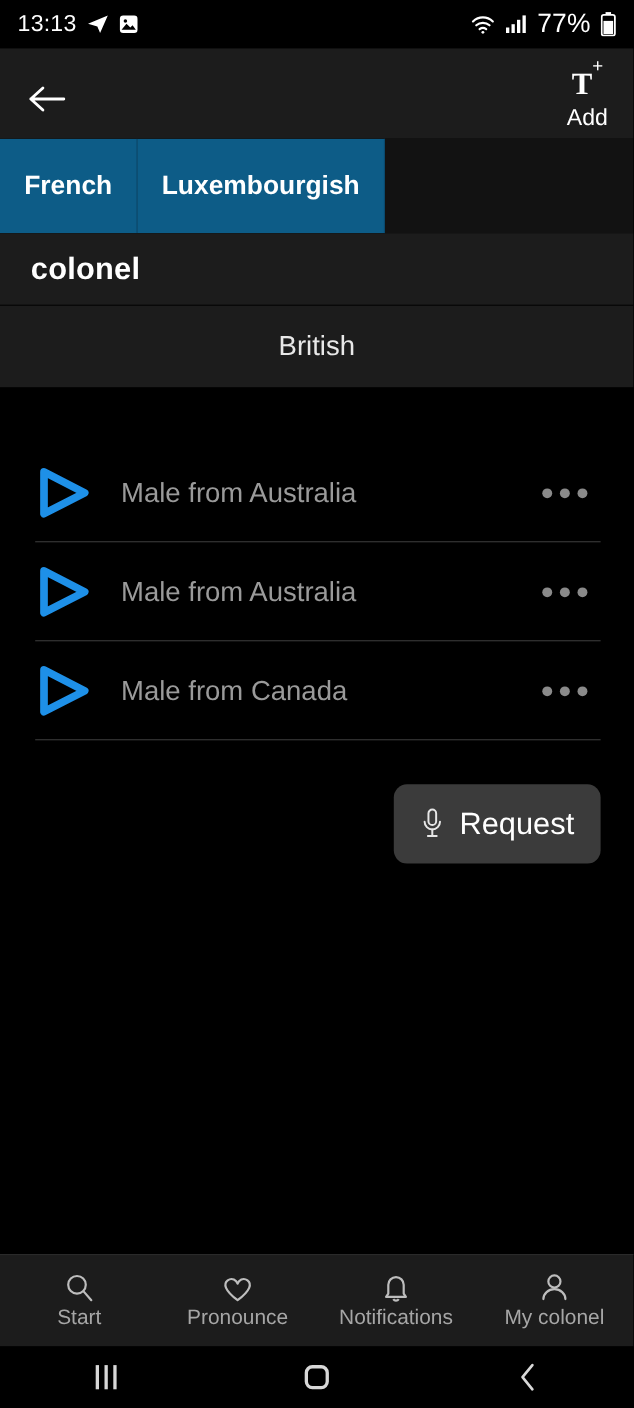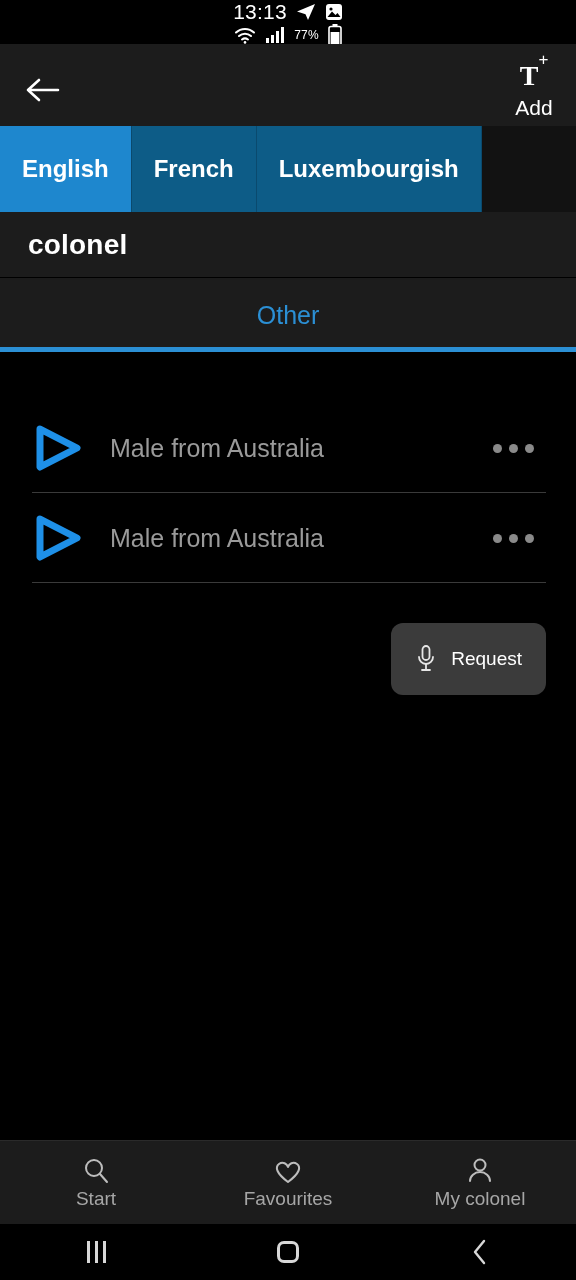--- a/index.html
+++ b/index.html
@@ -7,25 +7,25 @@
     width:576px; height:1280px;
     background:#000;
     font-family:"Liberation Sans", sans-serif;
     overflow:hidden;
   }
   .phone { position:relative; width:576px; height:1280px; background:#000; }
 
   
   .statusbar {
     height:44px; background:#000; display:flex; align-items:center;
-    justify-content:space-between; padding:0 16px;flex-direction:column;
+    justify-content:space-between; padding:0 16px;
   }
   .sb-left, .sb-right { display:flex; align-items:center; gap:9px; }
   .sb-time { color:#fff; font-size:21px; letter-spacing:.2px; }
-  .sb-pct { color:#fff; font-size:12px; letter-spacing:.2px; }
+  .sb-pct { color:#fff; font-size:24px; letter-spacing:.2px; }
   .ico { display:inline-flex; align-items:center; justify-content:center; }
 
   
   .toolbar {
     height:82px; background:#1c1c1c; display:flex; align-items:flex-end;
     padding:0 14px 6px 14px; position:relative;
   }
   .back-btn {
     width:56px; height:56px; display:flex; align-items:center;
     justify-content:center; margin-bottom:2px;
@@ -90,21 +90,21 @@
   .row-label { color:#9a9a9a; font-size:25px; margin-left:26px; }
   .row-more { margin-left:auto; display:flex; gap:7px; padding:14px 12px; }
   .row-more i { width:9px; height:9px; border-radius:50%; background:#8a8a8a; display:block; }
 
   
   .request-wrap { display:flex; justify-content:flex-end; padding:40px 30px 0 0; }
   .request-btn {
     background:#3b3b3b; border-radius:12px; height:72px; display:flex;
     align-items:center; gap:14px; padding:0 24px;
   }
-  .request-btn .rq-lbl { color:#fff; font-size:19px; }
+  .request-btn .rq-lbl { color:#fff; font-size:28px; }
 
   
   .bottomnav {
     position:absolute; left:0; right:0; bottom:56px; height:84px;
     background:#1c1c1c; display:flex; align-items:center;
     border-top:1px solid #2a2a2a;
   }
   .nav-item { flex:1; display:flex; flex-direction:column; align-items:center; gap:2px; }
   .nav-item .nav-lbl { color:#a6a6a6; font-size:19px; }
 
@@ -181,38 +181,35 @@
           <span class="add-glyph">T<sup>+</sup></span>
         </span>
         <span class="tb-lbl">Add</span>
       </div>
 
 
     </div>
   </div>
 
   <div class="langbar">
-    <div class="lang-tab active">
-      <span>English</span>
-    </div>
     <div class="lang-tab">
       <span>French</span>
     </div>
     <div class="lang-tab">
       <span>Luxembourgish</span>
     </div>
   </div>
 
   <div class="wordbar">
     <span class="word">colonel</span>
   </div>
 
   <div class="accentbar">
-    <div class="acc-tab active">
-      <span>Other</span>
+    <div class="acc-tab">
+      <span>British</span>
     </div>
   </div>
 
   <div class="list">
 
     <div class="row">
       <span class="play-ico">
         <svg width="50" height="50" viewBox="0 0 50 50">
           <path d="M8 6 L45 25 L8 44 Z" fill="none" stroke="#1e90e8" stroke-width="7" stroke-linejoin="round"></path>
         </svg>
@@ -232,20 +229,33 @@
         </svg>
       </span>
       <span class="row-label">Male from Australia</span>
       <span class="row-more">
           <i></i>
           <i></i>
           <i></i>
         </span>
     </div>
 
+    <div class="row">
+      <span class="play-ico">
+        <svg width="50" height="50" viewBox="0 0 50 50">
+          <path d="M8 6 L45 25 L8 44 Z" fill="none" stroke="#1e90e8" stroke-width="7" stroke-linejoin="round"></path>
+        </svg>
+      </span>
+      <span class="row-label">Male from Canada</span>
+      <span class="row-more">
+          <i></i>
+          <i></i>
+          <i></i>
+        </span>
+    </div>
 
   </div>
 
   <div class="request-wrap">
     <div class="request-btn">
       <span class="ico">
         <svg width="22" height="30" viewBox="0 0 22 30">
           <rect x="7.5" y="2" width="7" height="14" rx="3.5" fill="none" stroke="#e6e6e6" stroke-width="1.8"></rect>
           <path d="M4 13 A7 7 0 0 0 18 13" stroke="#e6e6e6" stroke-width="1.8" fill="none" stroke-linecap="round"></path>
           <path d="M11 20 V26 M7 26 H15" stroke="#e6e6e6" stroke-width="1.8" fill="none" stroke-linecap="round"></path>
@@ -266,23 +276,32 @@
       </span>
       <span class="nav-lbl">Start</span>
     </div>
 
     <div class="nav-item">
       <span class="ico">
         <svg width="32" height="30" viewBox="0 0 32 30">
           <path d="M16 26 C4 17 3 11 7 8 C11 5 15 8 16 11 C17 8 21 5 25 8 C29 11 28 17 16 26 Z" fill="none" stroke="#bdbdbd" stroke-width="2" stroke-linejoin="round"></path>
         </svg>
       </span>
-      <span class="nav-lbl">Favourites</span>
-    </div>
-
+      <span class="nav-lbl">Pronounce</span>
+    </div>
+
+    <div class="nav-item">
+      <span class="ico">
+        <svg width="28" height="30" viewBox="0 0 28 30">
+          <path d="M7 20 V12 A7 7 0 0 1 21 12 V20 L23 23 H5 Z" fill="none" stroke="#bdbdbd" stroke-width="2" stroke-linejoin="round"></path>
+          <path d="M11.5 25 A3 3 0 0 0 16.5 25" fill="none" stroke="#bdbdbd" stroke-width="2"></path>
+        </svg>
+      </span>
+      <span class="nav-lbl">Notifications</span>
+    </div>
 
     <div class="nav-item">
       <span class="ico">
         <svg width="30" height="30" viewBox="0 0 30 30">
           <circle cx="15" cy="9" r="5.5" fill="none" stroke="#bdbdbd" stroke-width="2"></circle>
           <path d="M5 25 A10 9 0 0 1 25 25" fill="none" stroke="#bdbdbd" stroke-width="2" stroke-linecap="round"></path>
         </svg>
       </span>
       <span class="nav-lbl">My colonel</span>
     </div>

